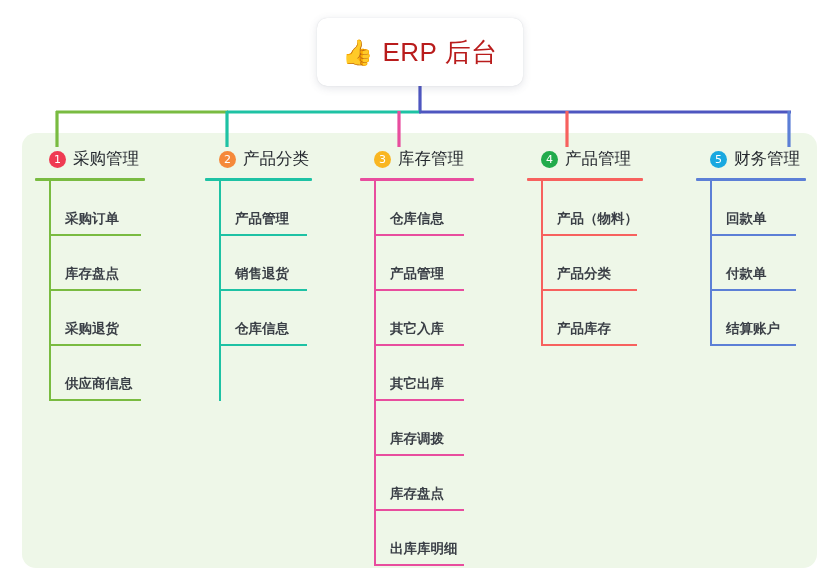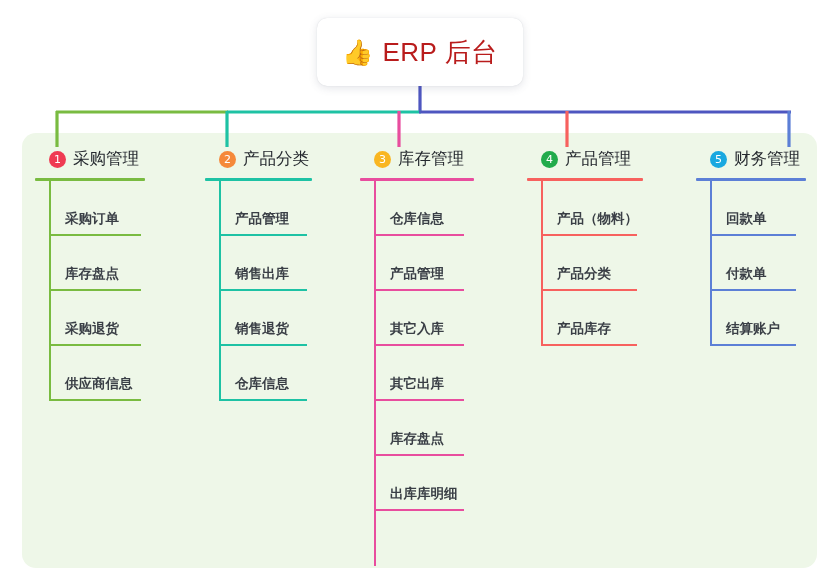--- a/index.html
+++ b/index.html
@@ -192,24 +192,20 @@
           <span class="col-title">产品分类</span>
         </div>
         <div class="head-rule" style="background: rgb(30, 194, 164); width: 107px;"></div>
         <div class="items">
           <div class="spine" style="background: rgb(30, 194, 164); height: 220px;"></div>
           <div class="item">
             <span class="item-label">产品管理</span>
             <div class="item-rule" style="background: rgb(30, 194, 164); width: 88px;"></div>
           </div>
           <div class="item">
-            <span class="item-label">销售出库</span>
-            <div class="item-rule" style="background: rgb(30, 194, 164); width: 88px;"></div>
-          </div>
-          <div class="item">
             <span class="item-label">销售退货</span>
             <div class="item-rule" style="background: rgb(30, 194, 164); width: 88px;"></div>
           </div>
           <div class="item">
             <span class="item-label">仓库信息</span>
             <div class="item-rule" style="background: rgb(30, 194, 164); width: 88px;"></div>
           </div>
         </div>
       </div>
       <div class="column" style="left: 360px;">
@@ -230,20 +226,24 @@
           </div>
           <div class="item">
             <span class="item-label">其它入库</span>
             <div class="item-rule" style="background: rgb(232, 77, 158); width: 90px;"></div>
           </div>
           <div class="item">
             <span class="item-label">其它出库</span>
             <div class="item-rule" style="background: rgb(232, 77, 158); width: 90px;"></div>
           </div>
           <div class="item">
+            <span class="item-label">库存调拨</span>
+            <div class="item-rule" style="background: rgb(232, 77, 158); width: 90px;"></div>
+          </div>
+          <div class="item">
             <span class="item-label">库存盘点</span>
             <div class="item-rule" style="background: rgb(232, 77, 158); width: 90px;"></div>
           </div>
           <div class="item">
             <span class="item-label">出库库明细</span>
             <div class="item-rule" style="background: rgb(232, 77, 158); width: 90px;"></div>
           </div>
         </div>
       </div>
       <div class="column" style="left: 527px;">

